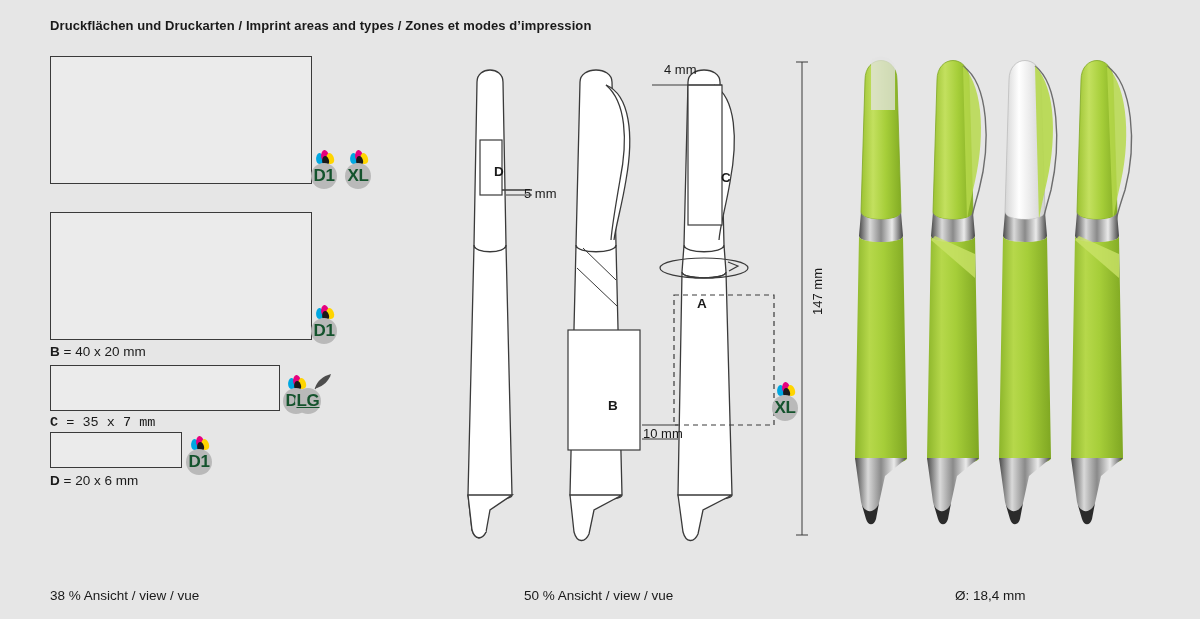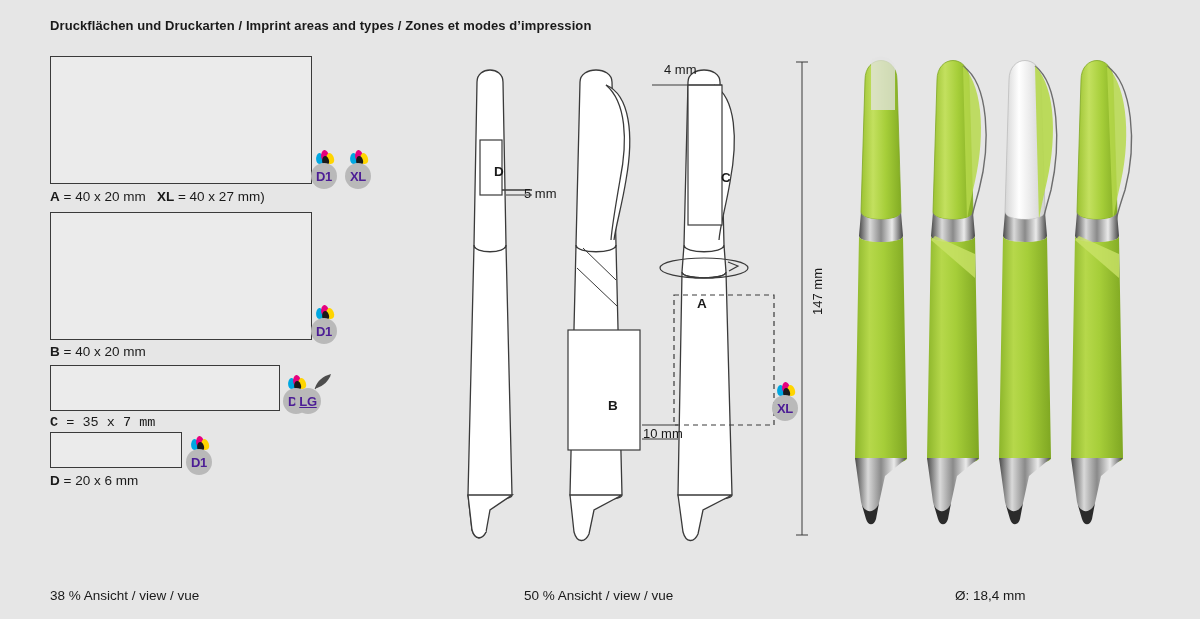--- a/index.html
+++ b/index.html
@@ -44,22 +44,22 @@
   }
   .area-caption b { font-weight: bold; }
 
   
   .badge {
     position: absolute;
     width: 26px;
     height: 26px;
     border-radius: 50%;
     background: #b9b9b9;
-    color: #4c1d95;
-    font-size: 13px;
+    color: #14532d;
+    font-size: 17px;
     font-weight: bold;
     display: flex;
     align-items: center;
     justify-content: center;
     box-sizing: border-box;
     letter-spacing: -0.3px;
   }
   .drop-group {
     position: absolute;
     width: 20px;
@@ -115,25 +115,20 @@
   #footer-right  { left: 955px; }
 </style>
 </head>
 <body>
 
 <div class="page">
 
   <div id="title">Druckflächen und Druckarten / Imprint areas and types / Zones et modes d’impression</div>
 
   <div class="area-box" style="left:50px; top:56px; width:262px; height:128px;"></div>
-  <div class="area-caption" style="left:50px; top:189px;">
-    <b>A</b>
-    <span>= 40 x 20 mm</span>
-    &nbsp;&nbsp;<span><b>XL</b> = 40 x 27 mm)</span>
-  </div>
 
   <div class="drop-group" style="left:316px; top:150px;">
     <div class="drop c"></div>
       <div class="drop m"></div>
       <div class="drop y"></div>
       <div class="drop k"></div>
   </div>
   <div class="badge" style="left:311px; top:163px;">D1</div>
 
   <div class="drop-group" style="left:350px; top:150px;">

